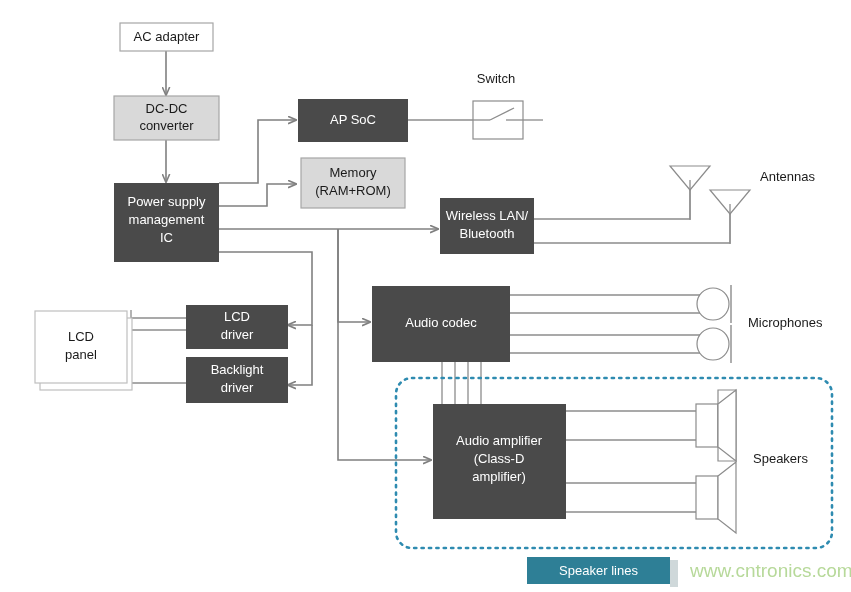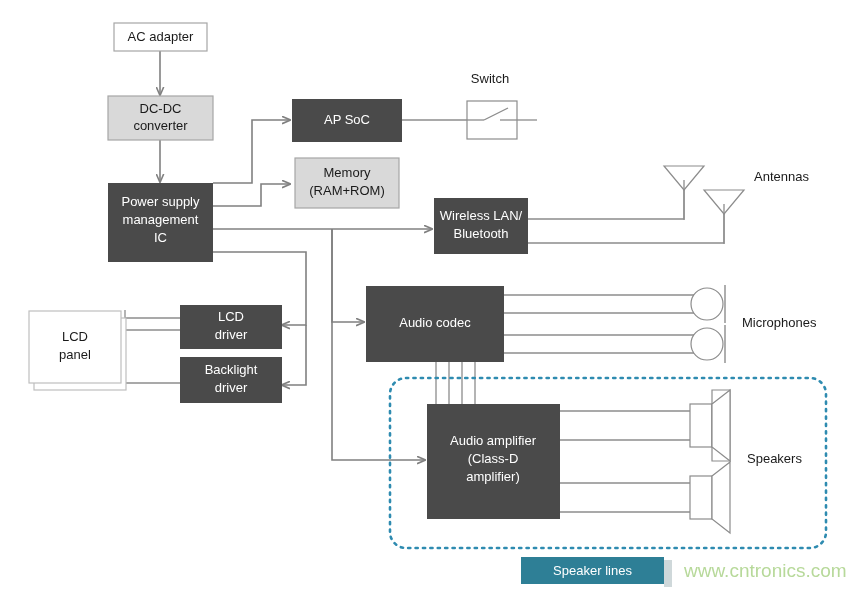--- a/index.html
+++ b/index.html
@@ -1,18 +1,18 @@
 <!DOCTYPE html>
 <html><head>
 <meta charset="utf-8">
 <style>
   html,body{margin:0;padding:0;background:#ffffff;}
   body{width:851px;height:592px;position:relative;overflow:hidden;
        font-family:"Liberation Sans","DejaVu Sans",sans-serif;}
-  #stage{position:absolute;left:12px;top:0;width:787px;height:592px;}
+  #stage{position:absolute;left:18px;top:0;width:787px;height:592px;}
   svg#diagram{position:absolute;left:0;top:0;width:851px;height:592px;}
 
   .blk-label{font-family:"Liberation Sans","DejaVu Sans",sans-serif;
              font-size:13px;text-anchor:middle;dominant-baseline:middle;}
   .lbl-dark{fill:#ffffff;}
   .lbl-light{fill:#1a1a1a;}
   .free-label{font-family:"Liberation Sans","DejaVu Sans",sans-serif;
               font-size:13px;fill:#1a1a1a;dominant-baseline:middle;}
   .legend-text{font-family:"Liberation Sans","DejaVu Sans",sans-serif;
                font-size:13px;fill:#ffffff;text-anchor:middle;dominant-baseline:middle;}

